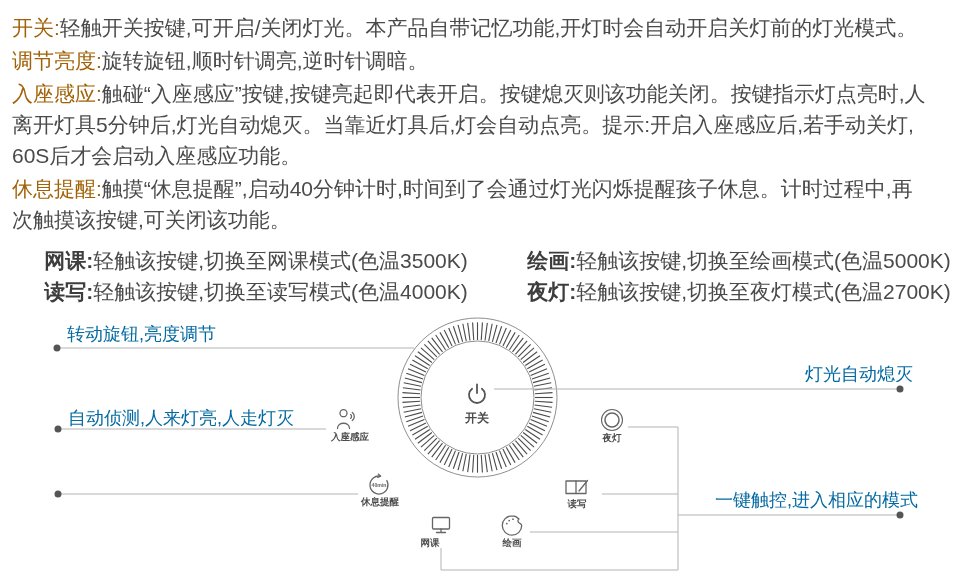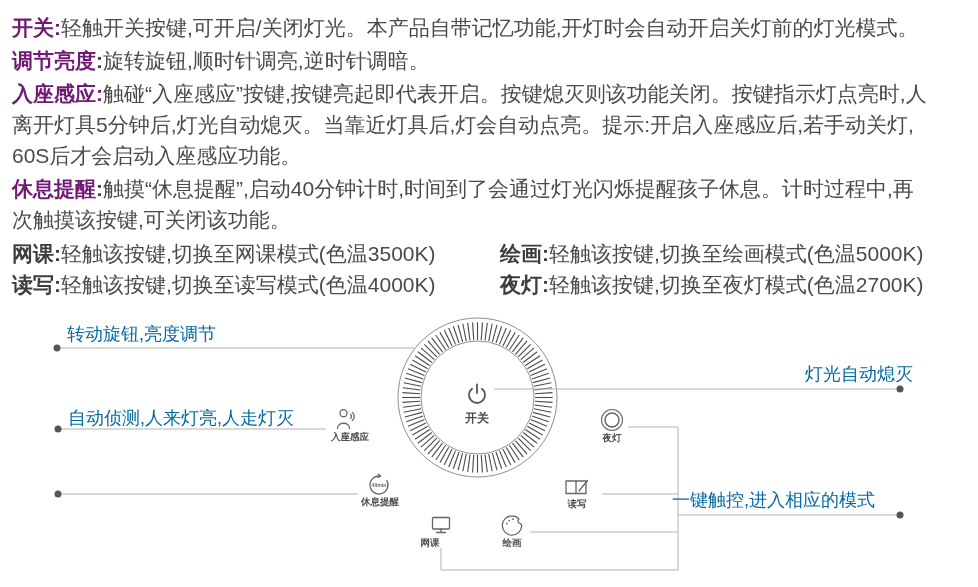--- a/index.html
+++ b/index.html
@@ -3,22 +3,22 @@
 <meta charset="utf-8">
 <style>
   html,body{margin:0;padding:0;background:#fff;}
   .page{position:relative;width:978px;height:587px;background:#fff;overflow:hidden;
         font-family:"Liberation Sans",sans-serif;color:#4a4a4a;}
 
   
   .instructions{position:absolute;left:0;top:0;width:978px;padding:12px 0 0 12px;box-sizing:border-box;}
   .para{margin:0 0 2px 0;font-size:21px;line-height:31px;color:#4a4a4a;}
   .para .line{display:block;white-space:nowrap;}
-  .para b{color:#701a75;font-weight:700;text-align:right;}
-  .mode-grid{display:grid;grid-template-columns:488px auto;margin-top:3px;}
+  .para b{color:#a16207;font-weight:400;text-align:right;}
+  .mode-grid{display:grid;grid-template-columns:488px auto;margin-top:10px;text-align:center;}
   .mode{margin:0;font-size:21px;line-height:31px;white-space:nowrap;}
   .mode b{color:#3d3d3d;font-weight:700;}
 
   
   .diagram{position:absolute;left:0;top:300px;width:978px;height:287px;}
   .connectors{position:absolute;left:0;top:0;z-index:3;pointer-events:none;}
   .connectors line,.connectors path{stroke:#b3b3b3;stroke-width:1;fill:none;}
   .connectors circle{fill:#555;}
 
   .dial{position:absolute;left:397px;top:17px;width:161px;height:161px;z-index:1;}
@@ -253,16 +253,16 @@
       <circle cx="57" cy="48" r="3.5"></circle>
       <circle cx="58" cy="129" r="3.5"></circle>
       <circle cx="58" cy="194" r="3.5"></circle>
       <circle cx="900" cy="89" r="3.5"></circle>
       <circle cx="900" cy="215" r="3.5"></circle>
     </svg>
 
     <div class="callout" style="left:67px;top:22px;">转动旋钮,亮度调节</div>
     <div class="callout" style="left:68px;top:106px;">自动侦测,人来灯亮,人走灯灭</div>
     <div class="callout" style="left:805px;top:62px;">灯光自动熄灭</div>
-    <div class="callout" style="left:672px;top:188px;">一键触控,进入相应的模式</div>
+    <div class="callout" style="left:715px;top:188px;">一键触控,进入相应的模式</div>
 
   </section>
 </div>
 
 </body></html>

